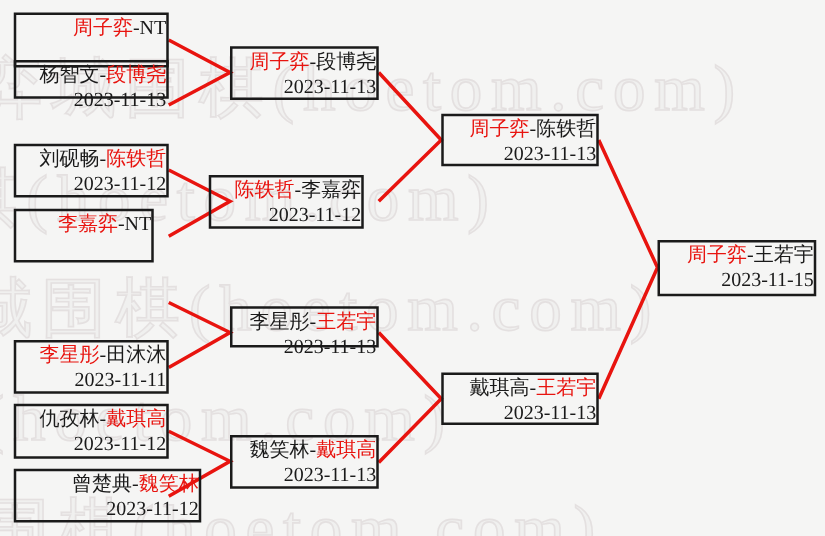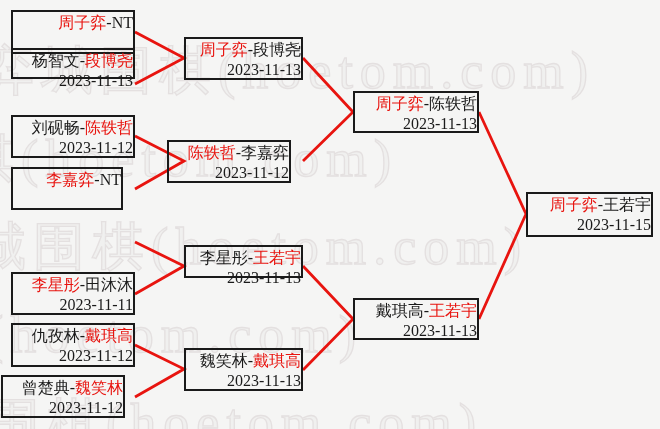--- a/index.html
+++ b/index.html
@@ -77,21 +77,21 @@
     <div class="date"></div>
   </div>
   <div class="box" style="left:11px;top:272px;width:124px;height:43px">
     <div class="names"><span class="nm red">李星彤</span><span class="sep">-</span><span class="nm">田沐沐</span></div>
     <div class="date">2023-11-11</div>
   </div>
   <div class="box" style="left:11px;top:323px;width:124px;height:44px">
     <div class="names"><span class="nm">仇孜林</span><span class="sep">-</span><span class="nm red">戴琪高</span></div>
     <div class="date">2023-11-12</div>
   </div>
-  <div class="box" style="left:1px;top:375px;width:124px;height:43px">
+  <div class="box" style="left:11px;top:375px;width:150px;height:43px">
     <div class="names"><span class="nm">曾楚典</span><span class="sep">-</span><span class="nm red">魏笑林</span></div>
     <div class="date">2023-11-12</div>
   </div>
 
   <div class="box" style="left:184px;top:37px;width:119px;height:43px">
     <div class="names"><span class="nm red">周子弈</span><span class="sep">-</span><span class="nm">段博尧</span></div>
     <div class="date">2023-11-13</div>
   </div>
   <div class="box" style="left:167px;top:140px;width:124px;height:43px">
     <div class="names"><span class="nm red">陈轶哲</span><span class="sep">-</span><span class="nm">李嘉弈</span></div>

